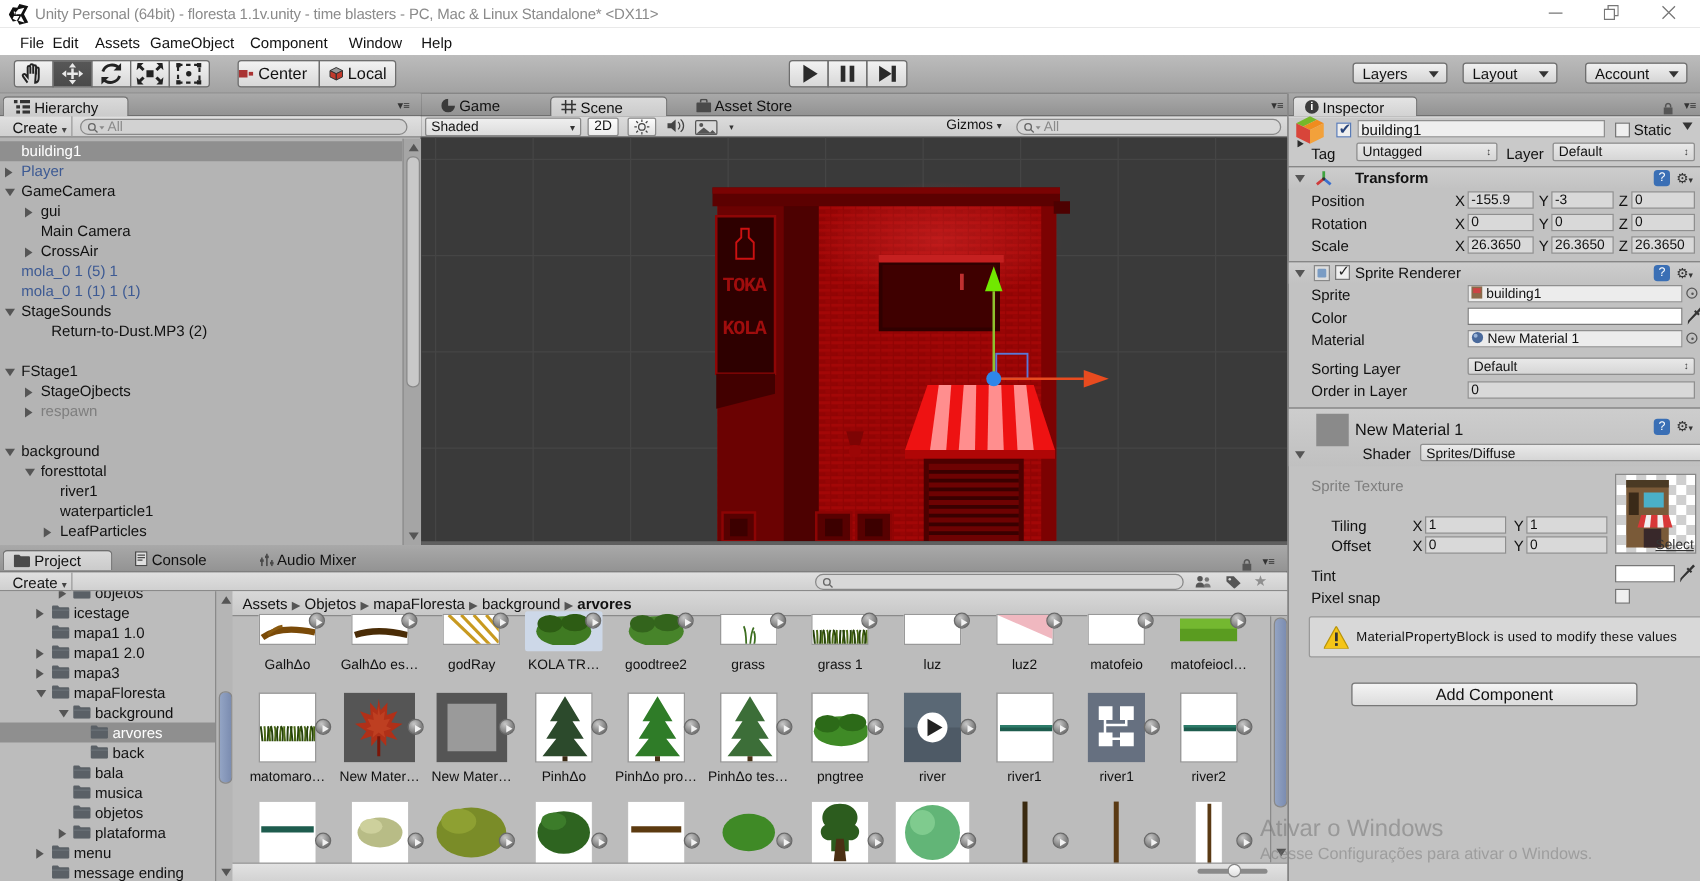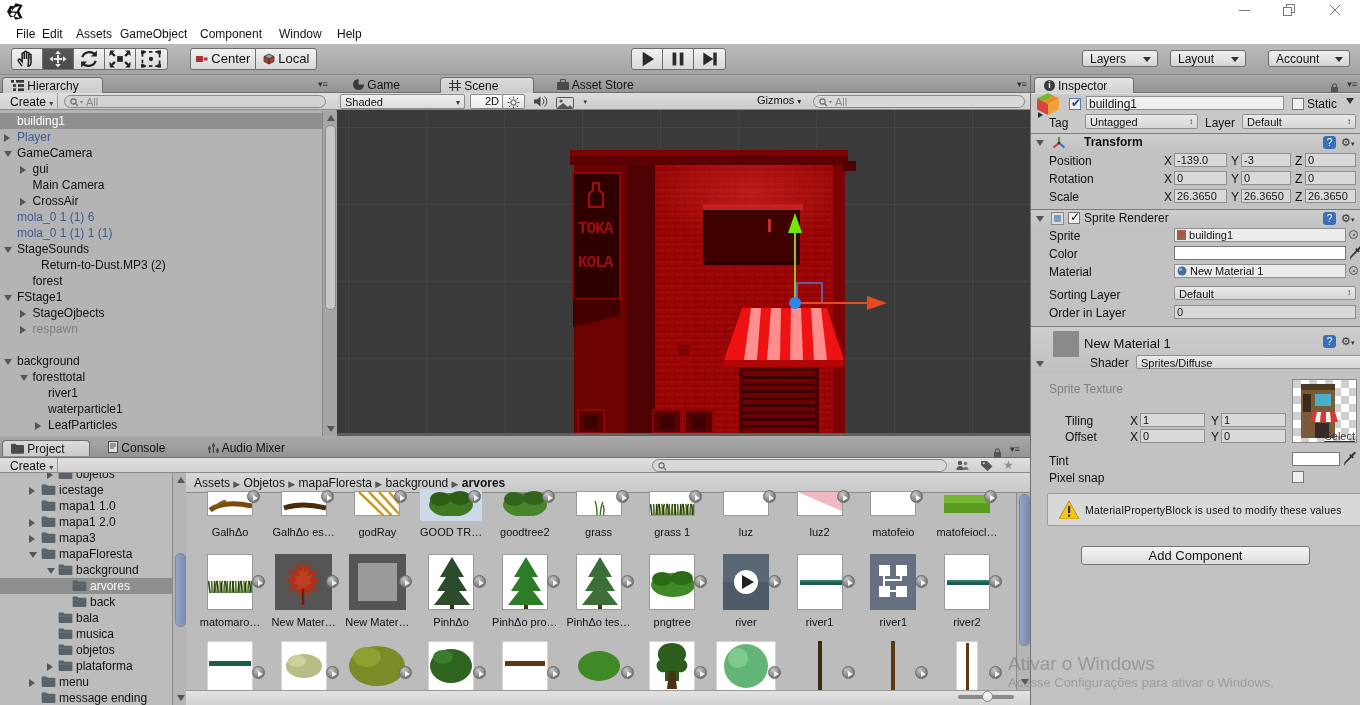--- a/index.html
+++ b/index.html
@@ -74,20 +74,21 @@
 .checkbox { position:absolute; width:12px; height:12px; background:#efefef; border:1px solid #777; }
 .gear { position:absolute; font-size:11px; color:#333; }
 </style>
 </head>
 <body>
 
 <div class="abs" id="titlebar">
   <svg class="abs" style="left:7px;top:3px" width="17" height="17" viewBox="0 0 24 24">
     <path fill="#111" d="M17.2 11.9 22 2.7 12 .2 9.6 4.6 4.6 4 0 12l4.6 8 5-.7L12 23.8 22 21.3zM10.8 6.3l6.8-1.9-3.9 7.5H6zm3 7.5 3.9 7.4-6.9-1.9 3-5.5zm-8 0H12l-3 5.4L4.4 17zm0-3L5.8 7.5l3.1 5.5-.1.1z"></path>
   </svg>
+  <div class="ttext">Unity Personal (64bit) - floresta 1.1v.unity - time blasters - PC, Mac &amp; Linux Standalone* &lt;DX11&gt;</div>
   <div class="abs" style="left:1239px;top:10px;width:11px;height:1px;background:#777"></div>
   <svg class="abs" style="left:1283px;top:4px" width="12" height="12" viewBox="0 0 12 12">
       <rect x="3.5" y="0.5" width="8" height="8" fill="none" stroke="#777"></rect>
       <rect x="0.5" y="3.5" width="8" height="8" fill="#fff" stroke="#777"></rect>
     </svg>
   <svg class="abs" style="left:1329px;top:4px" width="12" height="12" viewBox="0 0 12 12">
       <path d="M1 1 L11 11 M11 1 L1 11" stroke="#777" stroke-width="1"></path>
     </svg>
 </div>
 
@@ -131,21 +132,21 @@
           <rect x="4" y="2" width="12" height="10"></rect>
         </g>
         <rect x="3" y="1" width="2.4" height="2.4" fill="#222"></rect>
         <rect x="14.6" y="1" width="2.4" height="2.4" fill="#222"></rect>
         <rect x="3" y="10.6" width="2.4" height="2.4" fill="#222"></rect>
         <rect x="14.6" y="10.6" width="2.4" height="2.4" fill="#222"></rect>
         <circle cx="10" cy="7" r="1.5" fill="#222"></circle>
       </svg>
   </div>
 
-  <div class="tbtn" style="left:190px;width:66px;border-radius:3px 0 0 3px;font-size:13px;color:#111;text-align:center;padding-top:2px">
+  <div class="tbtn" style="left:190px;width:66px;border-radius:3px 0 0 3px;font-size:13px;color:#111;padding-top:2px">
     <svg width="12" height="10" viewBox="0 0 12 10" style="vertical-align:-1px">
         <rect x="0" y="2" width="7" height="6" fill="#a33"></rect>
         <rect x="8" y="3.5" width="3.5" height="3" fill="#a33"></rect>
       </svg> Center
   </div>
   <div class="tbtn" style="left:255px;width:62px;font-size:13px;color:#111;text-align:center;padding-top:2px;border-radius:0 3px 3px 0">
     <svg width="12" height="12" viewBox="0 0 12 12" style="vertical-align:-2px">
         <path fill="#999" stroke="#333" stroke-width=".8" d="M6 1 11 3.5 6 6 1 3.5z"></path>
         <path fill="#c0392b" stroke="#333" stroke-width=".8" d="M1 3.5 6 6v5L1 8.5zM11 3.5 6 6v5l5-2.5z"></path>
       </svg> Local
@@ -219,34 +220,31 @@
         <span class="lbl" style="left:17px">GameCamera</span>
       </div>
       <div class="hrow " style="top:66px">
         <span class="lbl" style="left:32.5px">Main Camera</span>
       </div>
       <div class="hrow " style="top:82px">
         <div class="tri r" style="left:19.5px"></div>
         <span class="lbl" style="left:32.5px">CrossAir</span>
       </div>
       <div class="hrow blue" style="top:98px">
-        <span class="lbl" style="left:17px">mola_0 1 (1) 6</span>
+        <span class="lbl" style="left:17px">mola_0 1 (5) 1</span>
       </div>
       <div class="hrow blue" style="top:114px">
         <span class="lbl" style="left:17px">mola_0 1 (1) 1 (1)</span>
       </div>
       <div class="hrow " style="top:130px">
         <div class="tri d" style="left:4px"></div>
         <span class="lbl" style="left:17px">StageSounds</span>
       </div>
       <div class="hrow " style="top:146px">
         <span class="lbl" style="left:41px">Return-to-Dust.MP3 (2)</span>
-      </div>
-      <div class="hrow " style="top:162px">
-        <span class="lbl" style="left:32.5px">forest</span>
       </div>
       <div class="hrow " style="top:178px">
         <div class="tri d" style="left:4px"></div>
         <span class="lbl" style="left:17px">FStage1</span>
       </div>
       <div class="hrow " style="top:194px">
         <div class="tri r" style="left:19.5px"></div>
         <span class="lbl" style="left:32.5px">StageOjbects</span>
       </div>
       <div class="hrow gray" style="top:210px">
@@ -292,21 +290,21 @@
         </svg>
       Scene</div>
     <div class="tab flat" style="left:212px"><svg width="12" height="11" viewBox="0 0 12 11" style="vertical-align:-1px">
           <rect x="0" y="3" width="12" height="8" rx="1" fill="#4a4a4a"></rect>
           <path d="M3.5 3 V1.5 Q3.5 0.5 4.5 0.5 L7.5 0.5 Q8.5 0.5 8.5 1.5 V3" fill="none" stroke="#4a4a4a" stroke-width="1.2"></path>
         </svg> Asset Store</div>
     <div class="menuglyph" style="left:680px;top:4px">▾≡</div>
   </div>
   <div class="panelbar" style="left:0;top:18px;width:693px;background:linear-gradient(#dcdcdc,#cccccc)">
     <div class="abs" style="left:3px;top:1px;width:125px;height:15px;background:linear-gradient(#efefef,#dcdcdc);border:1px solid #8a8a8a;border-radius:2px;font-size:11px;color:#111;padding:1px 4px">Shaded<span style="position:absolute;right:4px;top:3px;font-size:8px;color:#333">▾</span></div>
-    <div class="abs" style="left:133px;top:1px;width:44px;height:15px;background:linear-gradient(#fdfdfd,#ececec);border:1px solid #8a8a8a;border-radius:2px;font-size:11px;color:#111;text-align:center">2D</div>
+    <div class="abs" style="left:133px;top:1px;width:25px;height:15px;background:linear-gradient(#fdfdfd,#ececec);border:1px solid #8a8a8a;border-radius:2px;font-size:11px;color:#111;text-align:center">2D</div>
     <div class="abs" style="left:165px;top:1px;width:23px;height:15px;background:linear-gradient(#fdfdfd,#e0e0e0);border:1px solid #8a8a8a;border-radius:2px">
       <svg width="21" height="13" viewBox="0 0 21 13">
           <g stroke="#444" stroke-width="1">
             <circle cx="10.5" cy="6.5" r="2.6" fill="none"></circle>
             <path d="M10.5 0.5v2M10.5 10.5v2M4.5 6.5h2M14.5 6.5h2M6 2l1.4 1.4M15 11l-1.4-1.4M6 11l1.4-1.4M15 2l-1.4 1.4"></path>
           </g>
         </svg></div>
     <div class="abs" style="left:191px;top:1px;width:23px;height:15px">
       <svg width="21" height="13" viewBox="0 0 21 13">
           <path fill="#444" d="M6 4.5H9L12.5 1.5V11.5L9 8.5H6Z"></path>
@@ -620,21 +618,21 @@
           </svg></div>
         <div class="thumbbadge" style="left:208.4px;top:17px"></div>
         <div class="cell-label" style="left:155.4px;top:53px">godRay</div>
         <div class="abs" style="left:234.10000000000002px;top:16px;width:62px;height:32px;background:#cdd8e8;border-radius:2px"></div>
         <div class="abs" style="left:242.10000000000002px;top:18px;width:46px;height:25px;overflow:hidden"><svg width="46" height="25" viewBox="0 0 46 25">
             <ellipse cx="23" cy="14" rx="22" ry="12" fill="#3f7a22"></ellipse>
             <ellipse cx="12" cy="8" rx="10" ry="7" fill="#2d5c14"></ellipse>
             <ellipse cx="32" cy="7" rx="11" ry="7" fill="#2d5c14"></ellipse>
           </svg></div>
         <div class="thumbbadge" style="left:282.1px;top:17px"></div>
-        <div class="cell-label" style="left:229.10000000000002px;top:53px">GOOD TR…</div>
+        <div class="cell-label" style="left:229.10000000000002px;top:53px">KOLA TR…</div>
         <div class="abs" style="left:315.8px;top:18px;width:46px;height:25px;overflow:hidden"><svg width="46" height="25" viewBox="0 0 46 25">
             <ellipse cx="23" cy="14" rx="22" ry="12" fill="#47842a"></ellipse>
             <ellipse cx="12" cy="8" rx="10" ry="7" fill="#33641c"></ellipse>
             <ellipse cx="32" cy="7" rx="11" ry="7" fill="#33641c"></ellipse>
           </svg></div>
         <div class="thumbbadge" style="left:355.8px;top:17px"></div>
         <div class="cell-label" style="left:302.8px;top:53px">goodtree2</div>
         <div class="abs" style="left:389.5px;top:18px;width:46px;height:25px;background:#fff;border:1px solid #999;overflow:hidden"><svg width="46" height="25" viewBox="0 0 46 25">
             <g stroke="#3c6e20" stroke-width="1.4" fill="none">
               <path d="M20 25 q0 -12 -2 -16"></path>
@@ -914,21 +912,21 @@
         <path stroke="#ce3b3b" stroke-width="2.2" d="M7 7 1.5 11.5"></path>
         <path stroke="#3b6fce" stroke-width="2.2" d="M7 7l5.5 4.5"></path>
         <circle cx="7" cy="7" r="1.3" fill="#333"></circle>
       </svg>
     <span class="ilabel" style="left:53px;top:1px;font-weight:bold">Transform</span>
     <div class="abs" style="left:292px;top:2px;width:13px;height:13px;background:#3a6fb5;border-radius:3px;color:#fff;font-size:10px;text-align:center;line-height:13px">?</div>
     <span class="gear" style="left:310px;top:2px">⚙<span style="font-size:7px">▾</span></span>
   </div>
   <div class="ilabel" style="left:18px;top:79px">Position</div>
   <div class="ilabel" style="left:133px;top:79px">X</div>
-    <div class="ifield" style="left:143px;top:78px;width:53px">-139.0</div>
+    <div class="ifield" style="left:143px;top:78px;width:53px">-155.9</div>
   <div class="ilabel" style="left:200px;top:79px">Y</div>
     <div class="ifield" style="left:210px;top:78px;width:50px">-3</div>
   <div class="ilabel" style="left:264px;top:79px">Z</div>
     <div class="ifield" style="left:274px;top:78px;width:51px">0</div>
   <div class="ilabel" style="left:18px;top:97px">Rotation</div>
   <div class="ilabel" style="left:133px;top:97px">X</div>
     <div class="ifield" style="left:143px;top:96px;width:53px">0</div>
   <div class="ilabel" style="left:200px;top:97px">Y</div>
     <div class="ifield" style="left:210px;top:96px;width:50px">0</div>
   <div class="ilabel" style="left:264px;top:97px">Z</div>

